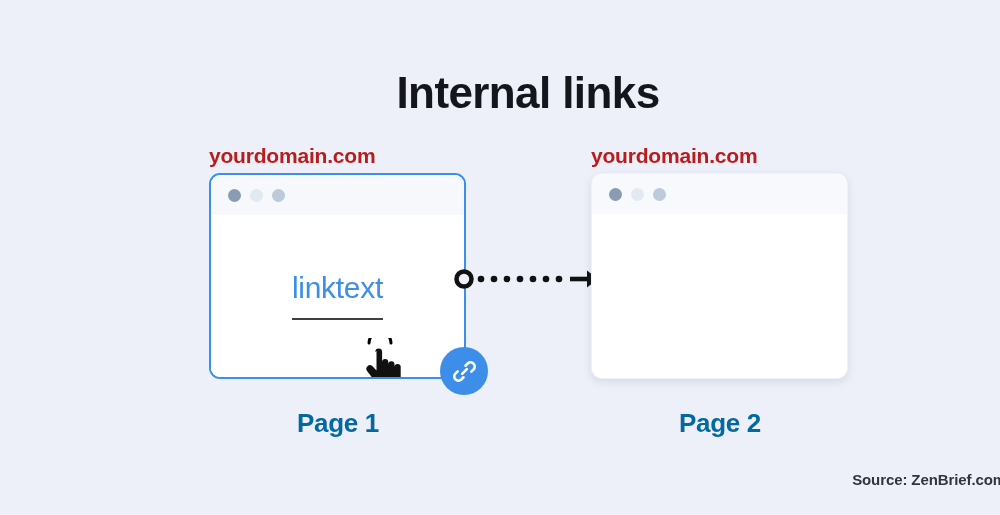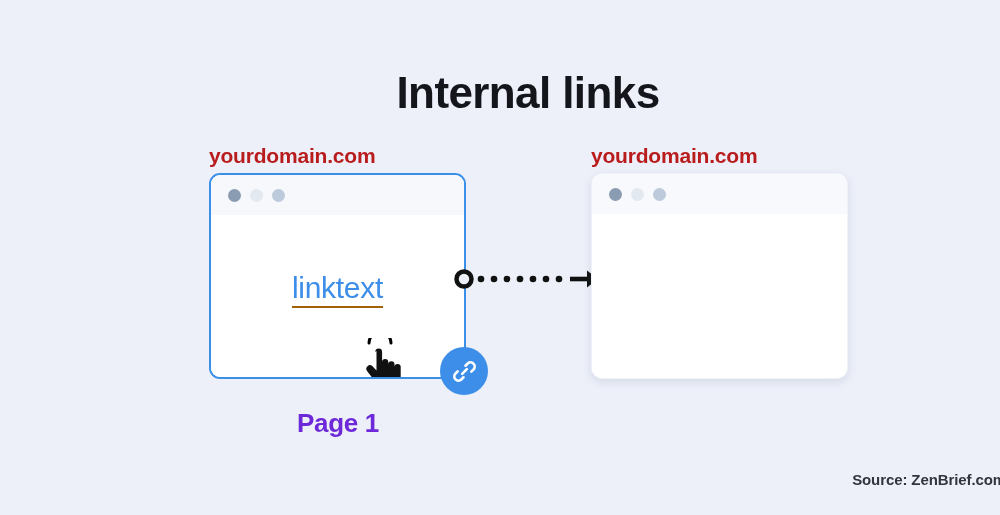--- a/index.html
+++ b/index.html
@@ -104,22 +104,22 @@
     left: 0;
     right: 0;
     top: 56px;
     text-align: center;
     font-size: 30px;
     color: #3d8ee8;
     text-decoration: none;
     letter-spacing: -0.3px;
   }
   .linktext .lt-inner {
-    border-bottom: 2px solid #a16207;
-    padding-bottom: 2px;
+    border-bottom: 2px solid #404040;
+    padding-bottom: 14px;
   }
 
   
   .cursor-icon {
     position: absolute;
     left: 151px;
     top: 123px;
     width: 42px;
     height: 54px;
   }
@@ -145,21 +145,21 @@
     top: 262px;
     width: 150px;
     height: 34px;
   }
 
   
   .page-label {
     position: absolute;
     font-size: 26px;
     font-weight: 700;
-    color: #6d28d9;
+    color: #0369a1;
     letter-spacing: -0.3px;
     text-align: center;
     width: 260px;
   }
   #page-label-1 { left: 180px; top: 408px; }
   #page-label-2 { left: 562px; top: 408px; }
 
   
   .source {
     position: absolute;
@@ -246,16 +246,17 @@
 
   <div class="window" id="window-2">
     <div class="titlebar">
       <span class="dot dot-1"></span>
       <span class="dot dot-2"></span>
       <span class="dot dot-3"></span>
     </div>
     <div class="window-body"></div>
   </div>
 
+  <div class="page-label" id="page-label-2">Page 2</div>
 
   <div class="source">Source: ZenBrief.com</div>
 
 </div>
 
 </body></html>

